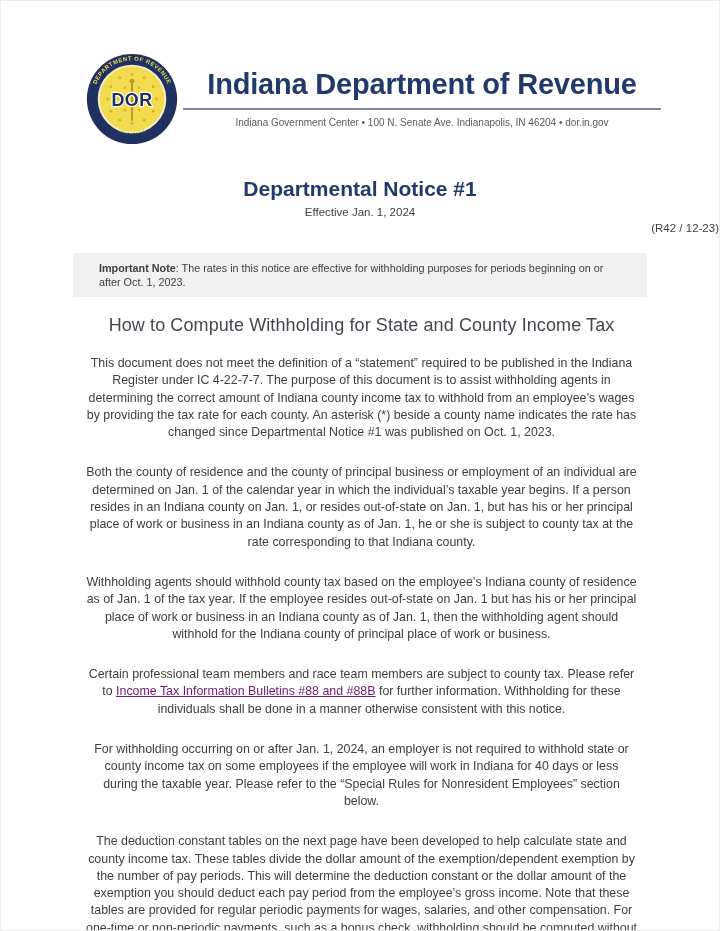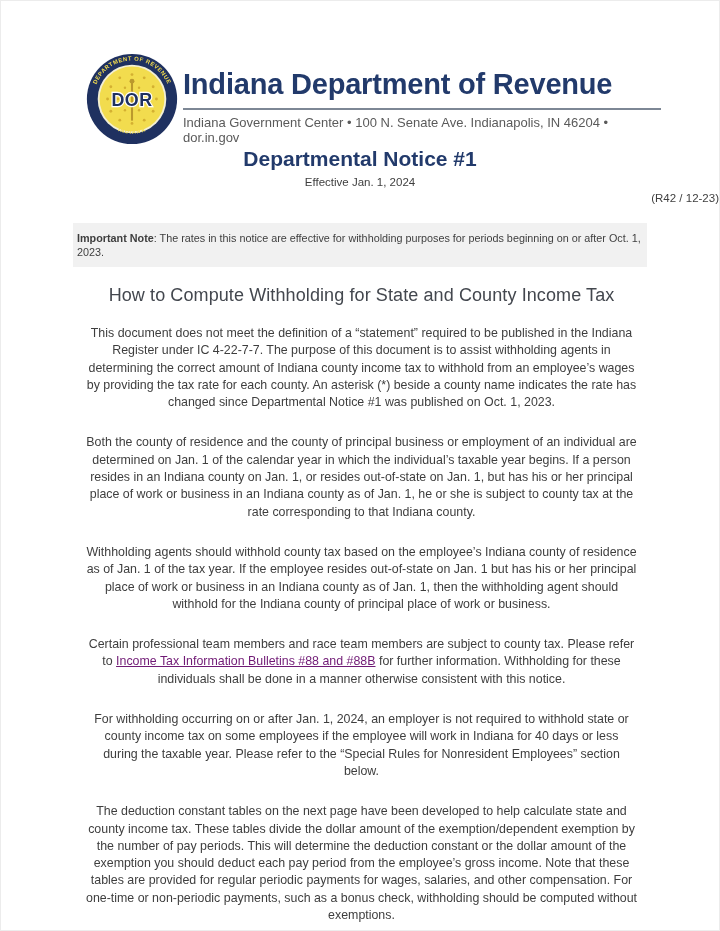--- a/index.html
+++ b/index.html
@@ -8,40 +8,40 @@
     width:720px; height:931px; overflow:hidden;
     font-family:"Liberation Sans","DejaVu Sans",sans-serif;
     color:#3e3e3e; border:1px solid #ececec;
   }
   .page { width:100%; height:100%; background:#fff; }
 
   
   .masthead { display:flex; padding:46px 58px 0 84px; gap:4px; }
   .seal { width:94px; height:94px; flex-shrink:0; margin-top:5px; }
   .seal svg { width:100%; height:100%; display:block; }
-  .masthead-text { flex:1; padding-top:20px; min-width:0; }
+  .masthead-text { flex:1; padding-top:20px; min-width:0;text-align:center; }
   .agency-name {
     font-size:29px; line-height:34px; font-weight:700;
     color:#223a6b; letter-spacing:-0.2px; white-space:nowrap;
   }
   .masthead-rule { height:2px; background:#7d8795; margin:7px 0 5px; width:100%; }
-  .agency-address { font-size:13px; line-height:15px; color:#5a5a5a; }
+  .agency-address { font-size:10px; line-height:15px; color:#5a5a5a; }
 
   
-  .notice-title { text-align:center; }
+  .notice-title { text-align:center; margin-top:30px; }
   .notice-title h1 {
     font-size:21px; line-height:26px; font-weight:700; color:#223a6b;
   }
   .effective { font-size:11.5px; line-height:16px; color:#3e3e3e; margin-top:2px; }
   .revision  { font-size:11.5px; line-height:16px; color:#3e3e3e;text-align:right; }
 
   
   .note-box {
     margin:17px 72px 0 72px; background:#f1f1f1;
-    padding:8px 4px; font-size:10.8px; line-height:14px; color:#3e3e3e;
+    padding:8px 26px; font-size:10.8px; line-height:14px; color:#3e3e3e;
   }
   .note-box strong { font-weight:700; }
 
   
   .content { padding:0 82px 0 85px;text-align:center; }
   .content h2 {
     margin-top:16px; font-size:18px; line-height:24px;
     font-weight:400; color:#43474e; letter-spacing:0.1px;
   }
   .content p {

